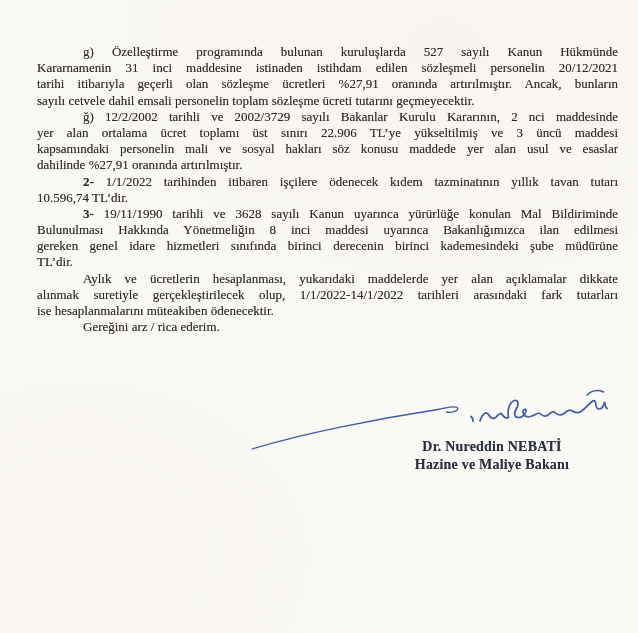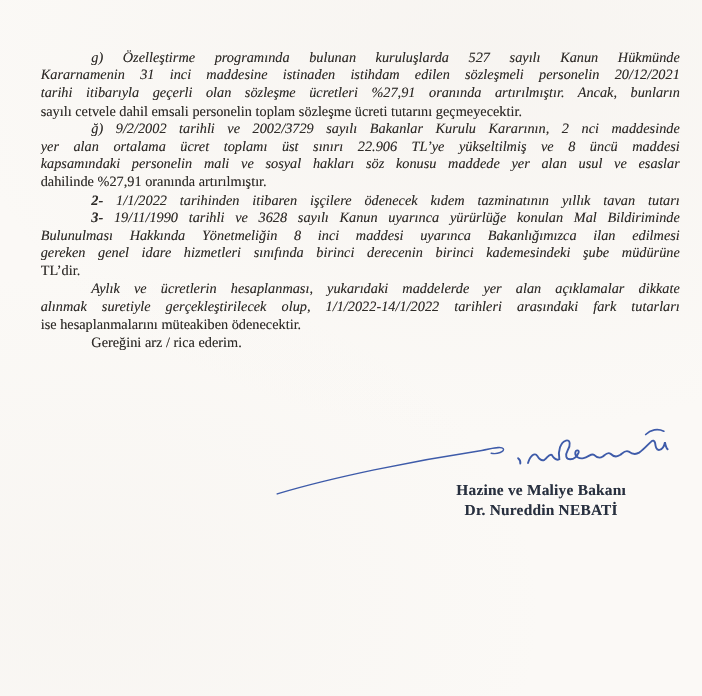--- a/index.html
+++ b/index.html
@@ -14,21 +14,21 @@
       radial-gradient(140% 100% at 70% 8%, rgba(214,205,196,.10), rgba(214,205,196,0) 55%),
       radial-gradient(120% 90% at 12% 88%, rgba(214,205,196,.08), rgba(214,205,196,0) 55%);
   }
   .doc {
     position: absolute; left: 37px; top: 44px; width: 581px;
     font-size: 13px; color: #2e2b28;
     text-shadow: 0 0 .4px rgba(46,43,40,.45);
   }
   .para { margin: 0; }
   .line { height: 16.2px; line-height: 16.2px; white-space: normal; overflow: hidden; }
-  .line.j { text-align: justify; text-align-last: justify; font-style: italic; }
+  .line.j { text-align: justify; text-align-last: justify; }
   .line.ind { padding-left: 46px; }
   .line b { font-weight: bold; }
   .sig-svg { position: absolute; left: 240px; top: 383px; }
   .sig-block {
     position: absolute; left: 372px; top: 438px; width: 240px;
     text-align: center; font-weight: bold; font-size: 14px;
     line-height: 17.6px; letter-spacing: .2px; color: #28303f;
     text-shadow: 0 0 .4px rgba(40,48,63,.4);
   }
 </style>
@@ -38,27 +38,28 @@
 <div class="paper">
 
   <div class="doc" style="color: rgb(46, 43, 40);">
       <div class="para">
         <div class="line j ind">g) Özelleştirme programında bulunan kuruluşlarda 527 sayılı Kanun Hükmünde</div>
         <div class="line j">Kararnamenin 31 inci maddesine istinaden istihdam edilen sözleşmeli personelin 20/12/2021</div>
         <div class="line j">tarihi itibarıyla geçerli olan sözleşme ücretleri %27,91 oranında artırılmıştır. Ancak, bunların</div>
         <div class="line">sayılı cetvele dahil emsali personelin toplam sözleşme ücreti tutarını geçmeyecektir.</div>
       </div>
       <div class="para">
-        <div class="line j ind">ğ) 9/2/2002 tarihli ve 2002/3729 sayılı Bakanlar Kurulu Kararının, 2 nci maddesinde</div>
-        <div class="line j">yer alan ortalama ücret toplamı üst sınırı 22.906 TL’ye yükseltilmiş ve 8 üncü maddesi</div>
+        <div class="line j ind">ğ) 12/2/2002 tarihli ve 2002/3729 sayılı Bakanlar Kurulu Kararının, 2 nci maddesinde</div>
+        <div class="line j">yer alan ortalama ücret toplamı üst sınırı 22.906 TL’ye yükseltilmiş ve 3 üncü maddesi</div>
         <div class="line j">kapsamındaki personelin mali ve sosyal hakları söz konusu maddede yer alan usul ve esaslar</div>
         <div class="line">dahilinde %27,91 oranında artırılmıştır.</div>
       </div>
       <div class="para">
         <div class="line j ind"><b>2-</b><span> 1/1/2022 tarihinden itibaren işçilere ödenecek kıdem tazminatının yıllık tavan tutarı</span></div>
+        <div class="line">10.596,74 TL’dir.</div>
       </div>
       <div class="para">
         <div class="line j ind"><b>3-</b><span> 19/11/1990 tarihli ve 3628 sayılı Kanun uyarınca yürürlüğe konulan Mal Bildiriminde</span></div>
         <div class="line j">Bulunulması Hakkında Yönetmeliğin 8 inci maddesi uyarınca Bakanlığımızca ilan edilmesi</div>
         <div class="line j">gereken genel idare hizmetleri sınıfında birinci derecenin birinci kademesindeki şube müdürüne</div>
         <div class="line">TL’dir.</div>
       </div>
       <div class="para">
         <div class="line j ind">Aylık ve ücretlerin hesaplanması, yukarıdaki maddelerde yer alan açıklamalar dikkate</div>
         <div class="line j">alınmak suretiyle gerçekleştirilecek olup, 1/1/2022-14/1/2022 tarihleri arasındaki fark tutarları</div>
@@ -91,17 +92,17 @@
              C 333.5 29 337 31 341 28.5
              C 345.5 25.5 349 21 352 18.5
              C 353.5 17 355 17.5 355.5 19.5
              C 356 23 356.5 26.5 359.5 26
              C 362.5 25.5 364 21.5 364.5 19
              C 365 21.5 365.5 24.5 367 25.5" fill="none" stroke="#3e5ba9" stroke-width="1.7" stroke-linecap="round"></path>
     <path d="M 347 12 C 351.5 7.5 358 6.5 363.5 9" fill="none" stroke="#3e5ba9" stroke-width="1.6" stroke-linecap="round"></path>
   </svg>
 
   <div class="sig-block" style="color: rgb(40, 48, 63);">
+    <div>Dr. Nureddin NEBATİ</div>
     <div>Hazine ve Maliye Bakanı</div>
-    <div>Dr. Nureddin NEBATİ</div>
   </div>
 
 </div>
 
 </body></html>

